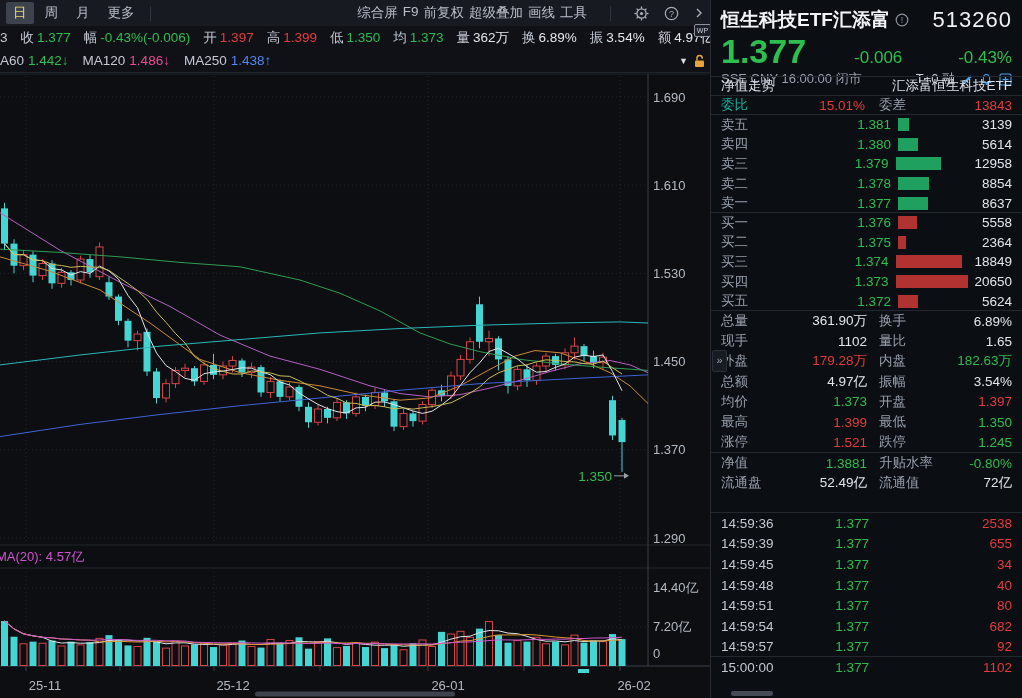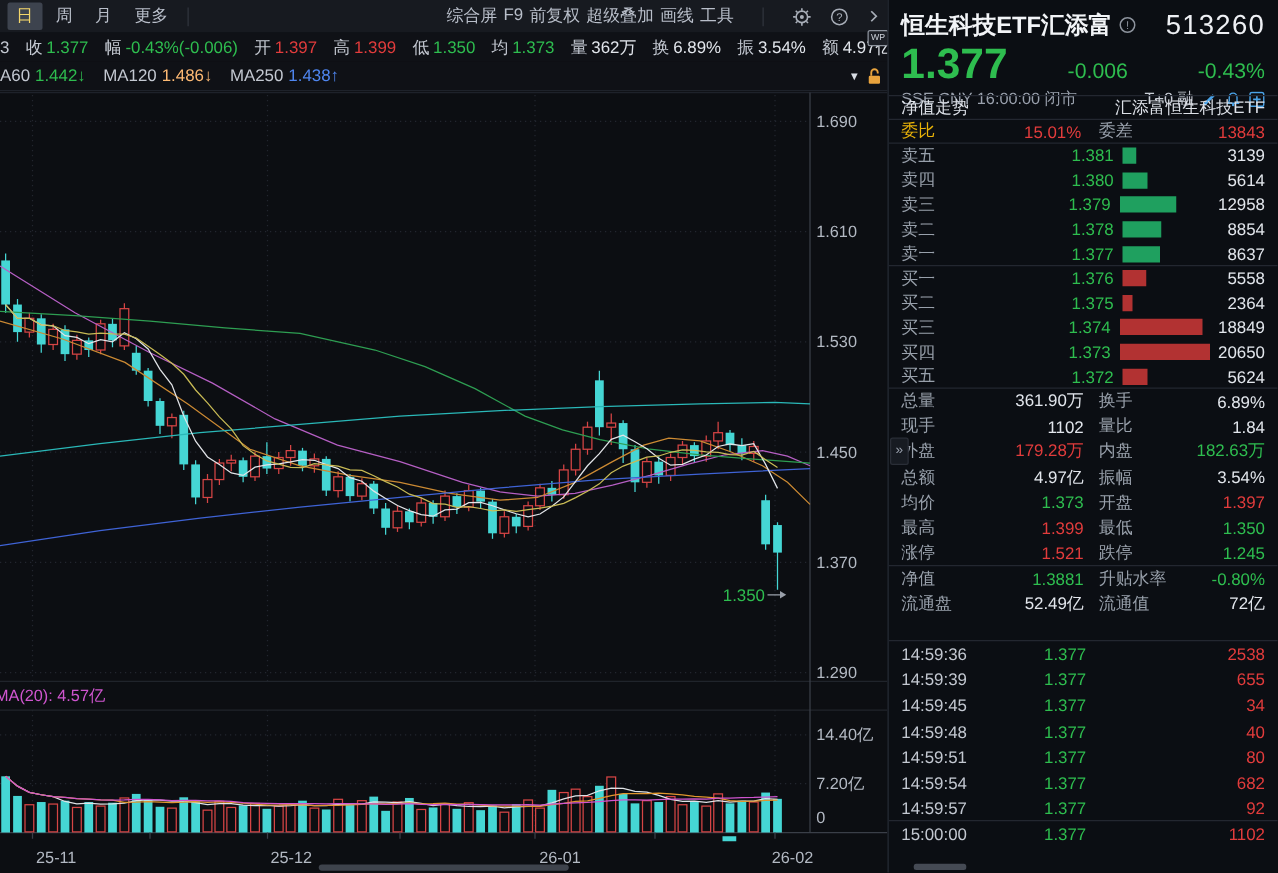--- a/index.html
+++ b/index.html
@@ -1,20 +1,20 @@
 <!DOCTYPE html>
 <html><head>
 <meta charset="utf-8">
 <style>
   html,body{margin:0;padding:0;background:#0c0e12;}
   body{width:1022px;height:698px;position:relative;overflow:hidden;
        font-family:"Liberation Sans", sans-serif; color:#c8cdd6;
        -webkit-font-smoothing:antialiased;}
   .green{color:#2ebd4f;} .red{color:#e23c3c;} .white{color:#e2e6ec;}
-  .cyan{color:#fdba74;} .blue{color:#4f86f0;}
+  .cyan{color:#ec4899;} .blue{color:#4f86f0;}
 
   
   #chart-side{position:absolute;left:0;top:0;width:710px;height:698px;}
   #topbar{position:absolute;left:0;top:0;width:710px;height:26px;background:#171a20;
           display:flex;align-items:center;font-size:13.5px;color:#b9bfca;}
   #tabs{display:flex;align-items:center;gap:4px;padding-left:6px;}
   .tab{padding:2px 7px;border-radius:2px;cursor:default;}
   .tab.sel{background:#3d434e;color:#f3d66b;}
   .tb-sep{width:1px;height:15px;background:#30343d;margin:0 8px;}
   #tb-right{margin-left:auto;display:flex;align-items:center;gap:15px;padding-right:6px;}
@@ -47,21 +47,21 @@
   #p-code{margin-left:auto;font-size:22px;color:#eef0f4;letter-spacing:1px;}
   .p-price-row{display:flex;align-items:baseline;margin-top:1px;}
   #p-last{font-size:34px;font-weight:bold;color:#2ebd4f;line-height:34px;}
   #p-chg{margin-left:48px;font-size:17px;color:#2ebd4f;}
   #p-chgp{margin-left:auto;font-size:17px;color:#2ebd4f;}
   .p-meta-row{display:flex;align-items:center;margin-top:2px;font-size:13px;color:#9aa1ad;}
   .p-meta-right{margin-left:auto;display:flex;align-items:center;gap:6px;color:#c8cdd6;}
   #p-nav{top:76px;height:19px;display:flex;align-items:center;font-size:13.5px;color:#dde1e8;}
   #p-nav .right{margin-left:auto;}
   #p-weibi{top:95px;height:19px;display:flex;align-items:center;}
-  .w-lbl{color:#eab308;width:44px;}
+  .w-lbl{color:#14b8a6;width:44px;}
   #weibi-v1{width:100px;text-align:right;}
   #weibi-l2{margin-left:14px;color:#98a0ab;}
   #weibi-v2{margin-left:auto;text-align:right;}
   #p-asks{top:114px;height:98px;} #p-bids{top:212px;height:98px;}
   .book-row{height:19.6px;display:flex;align-items:center;}
   .b-lbl{color:#98a0ab;width:44px;}
   .b-price{width:126px;text-align:right;}
   .b-barzone{width:80px;margin-left:7px;display:flex;}
   .b-bar{height:13px;}
   .bar-green{background:#1fa05f;} .bar-red{background:#b23232;}
@@ -622,21 +622,21 @@
         <span class="st-l1">总量</span>
         <span class="st-v1 white">361.90万</span>
         <span class="st-l2">换手</span>
         <span class="st-v2 white">6.89%</span>
       </div>
 
       <div class="st-row">
         <span class="st-l1">现手</span>
         <span class="st-v1 white">1102</span>
         <span class="st-l2">量比</span>
-        <span class="st-v2 white">1.84</span>
+        <span class="st-v2 white">1.65</span>
       </div>
 
       <div class="st-row">
         <span class="st-l1">外盘</span>
         <span class="st-v1 red">179.28万</span>
         <span class="st-l2">内盘</span>
         <span class="st-v2 green">182.63万</span>
       </div>
 
       <div class="st-row">

